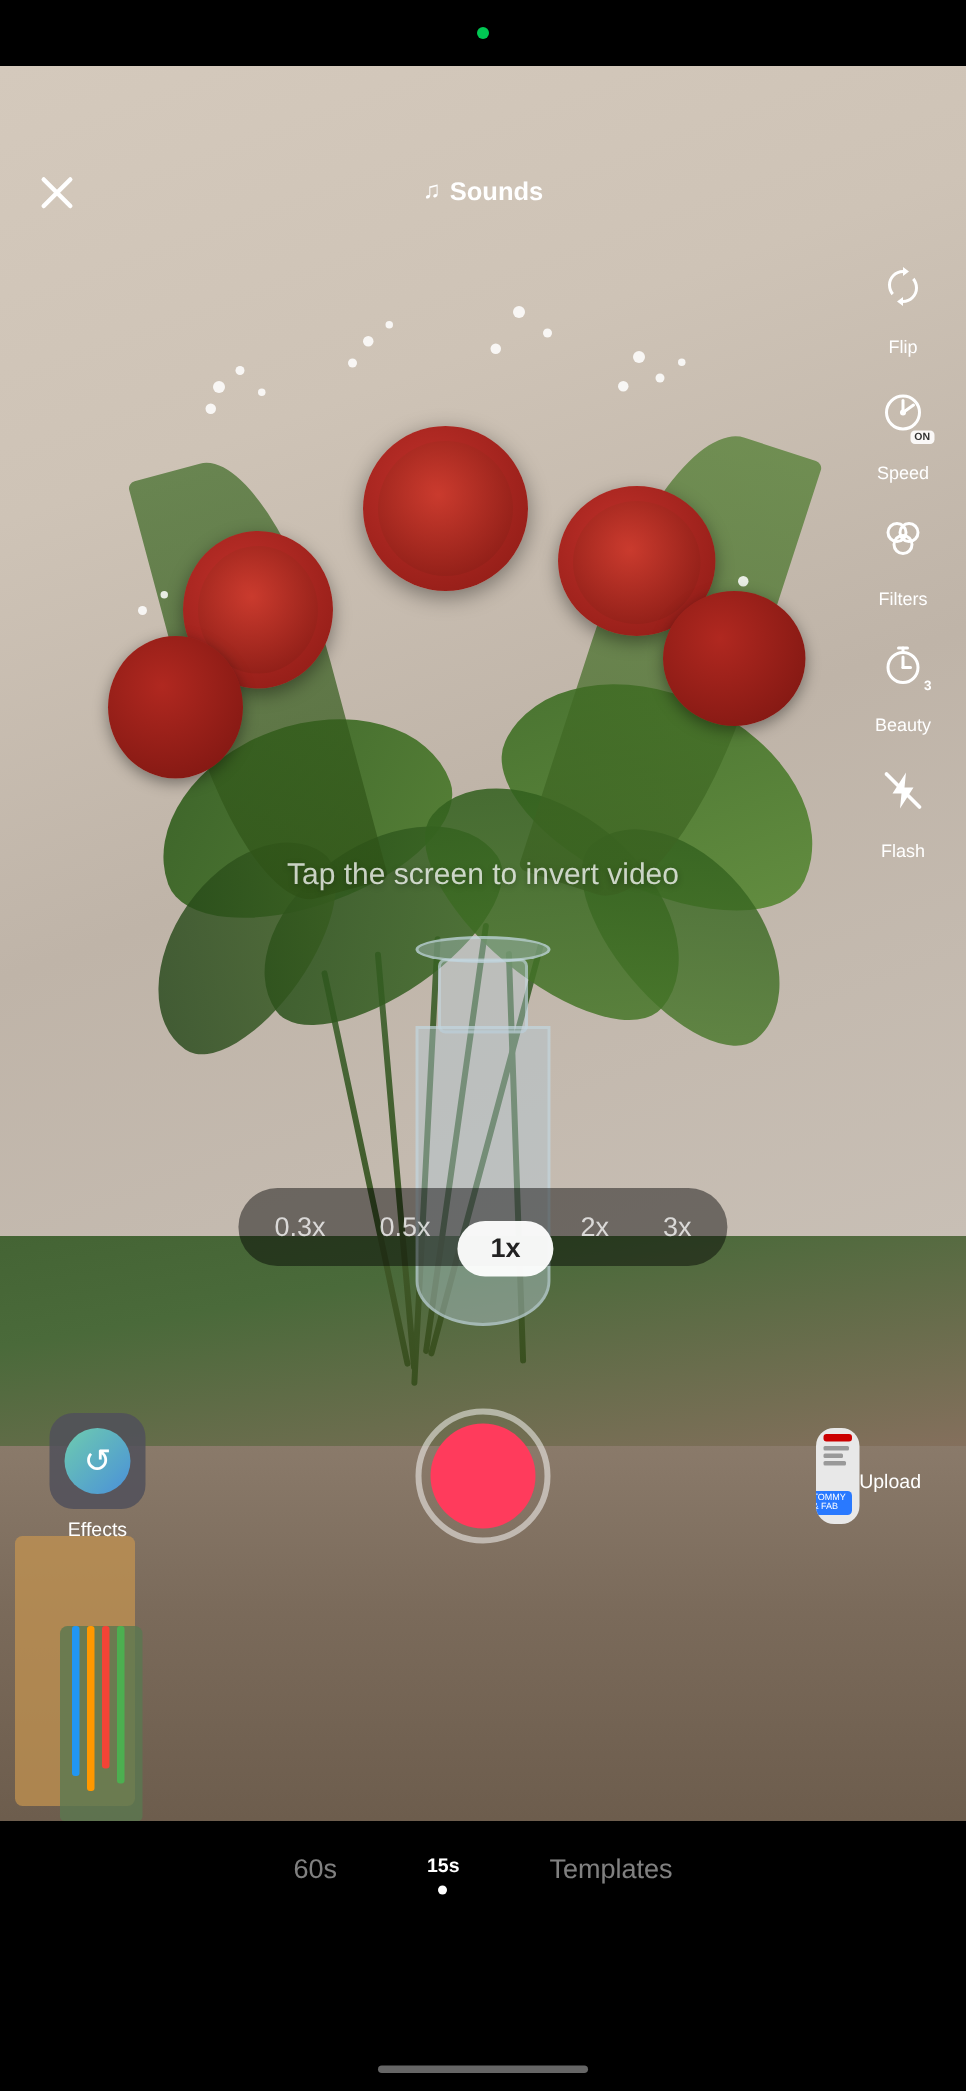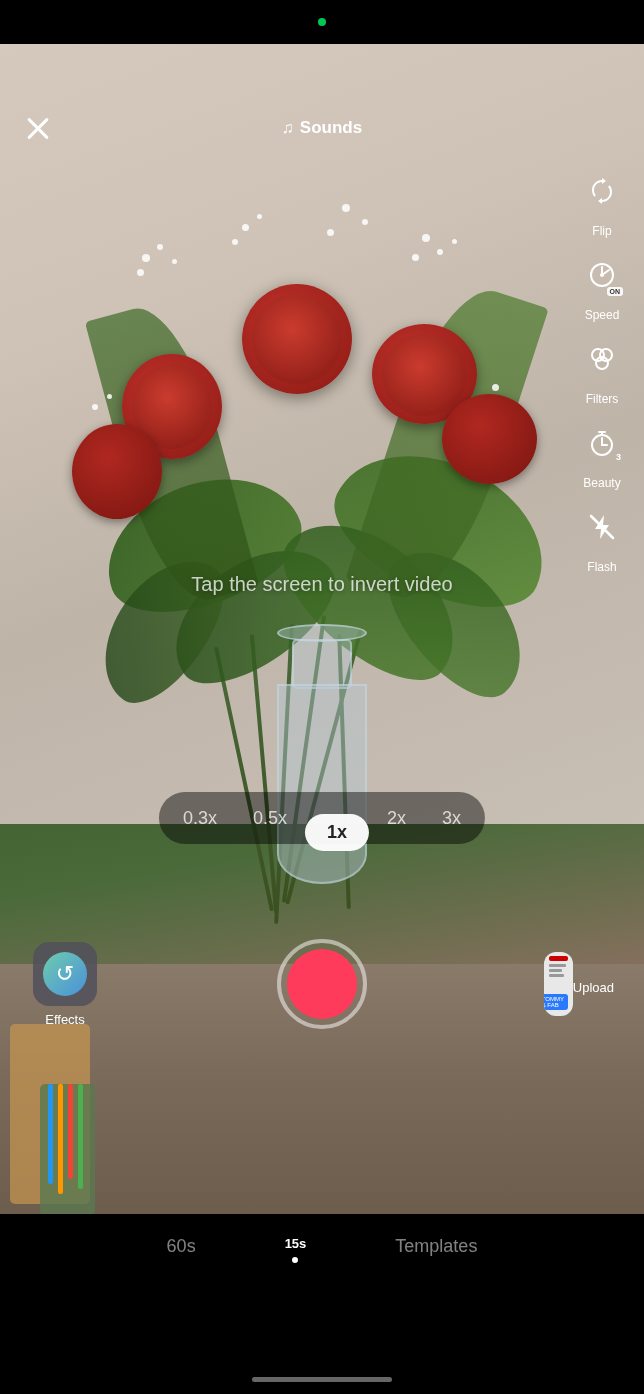--- a/index.html
+++ b/index.html
@@ -436,21 +436,21 @@
     .bottom-nav {
       position: absolute;
       bottom: 60px;
       left: 0;
       right: 0;
       height: 120px;
       background: #000;
       display: flex;
       align-items: flex-start;
       justify-content: center;
-      gap: 89px;
+      gap: 60px;
       padding-top: 22px;
       z-index: 20;
     }
 
     .nav-item {
       display: flex;
       flex-direction: column;
       align-items: center;
       cursor: pointer;
       position: relative;

